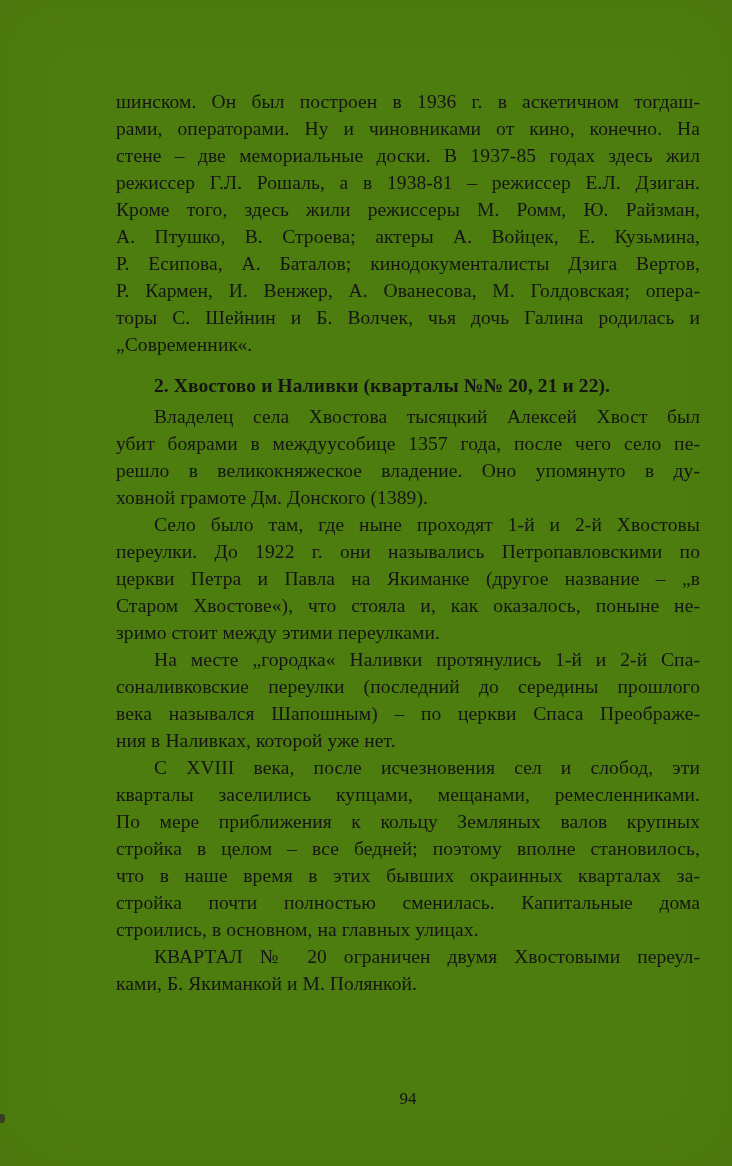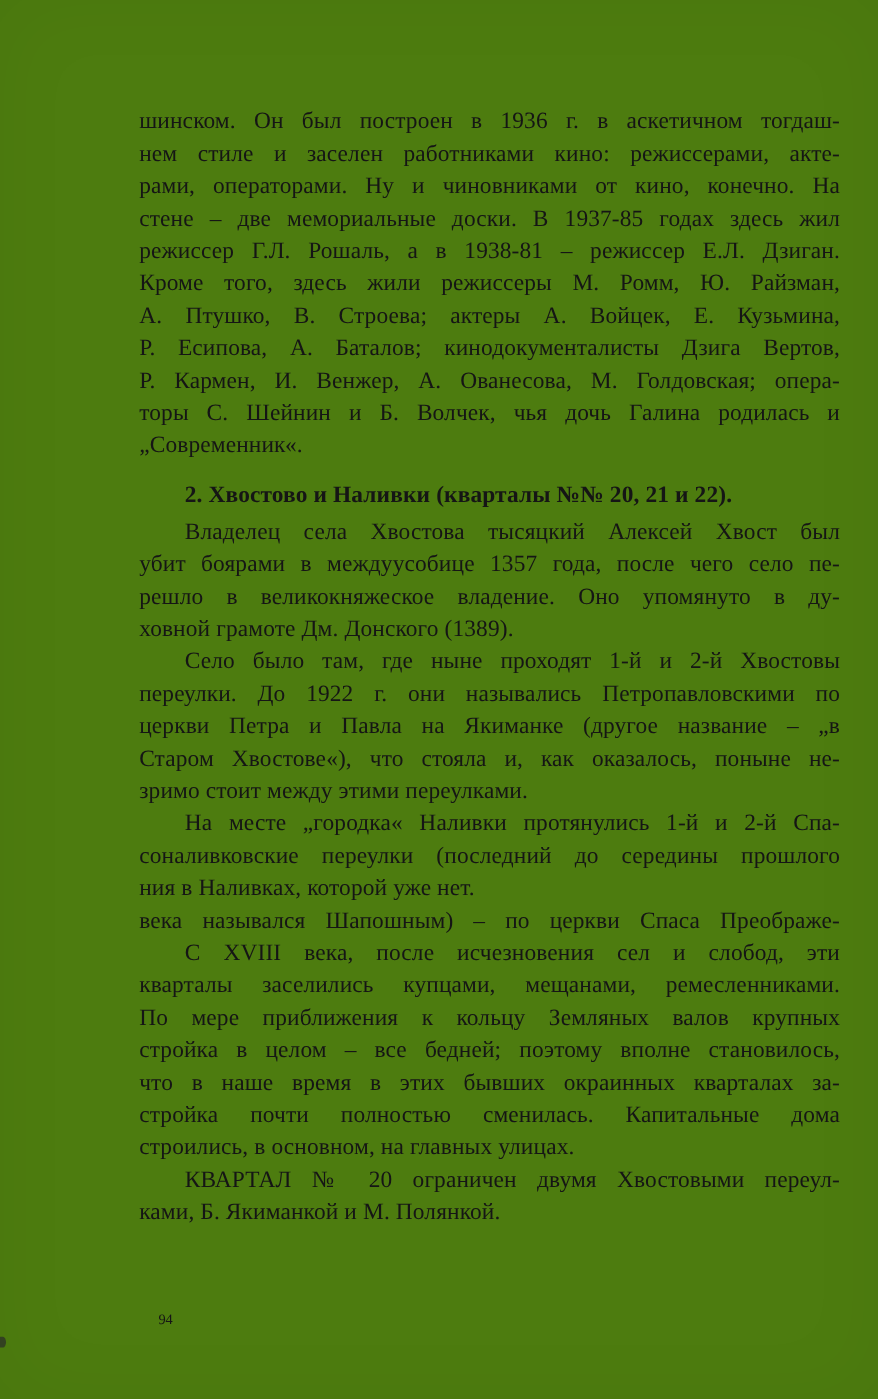--- a/index.html
+++ b/index.html
@@ -34,45 +34,44 @@
   .line.indent { text-indent: 38px; }
   .block.heading { margin-top: 14px; margin-bottom: 4px; }
   .block.heading .line {
     font-weight: 700;
     text-align-last: left;
   }
   .block.space-before { }
   .page-number {
     position: absolute;
     top: 1088px;
-    left: 132px;
+    left: 116px;
     width: 584px;
-    text-align: left;
-    font-size: 12px;
+    text-align: center;
+    font-size: 17px;
     line-height: 22px;
   }
   .speck {
     position: absolute;
     left: 0px;
     top: 1114px;
     width: 5px;
     height: 9px;
     background: #2a2a2a;
     border-radius: 0 60% 60% 0;
     opacity: 0.7;
   }
 </style>
 </head>
 <body>
 
 <div class="page">
   <div class="text-column">
       <div class="block paragraph">
         <div class="line">шинском. Он был построен в 1936 г. в аскетичном тогдаш-</div>
-        <div class="line">нем стиле и заселен работниками кино: режиссерами, акте-</div>
         <div class="line">рами, операторами. Ну и чиновниками от кино, конечно. На</div>
         <div class="line">стене – две мемориальные доски. В 1937-85 годах здесь жил</div>
         <div class="line">режиссер Г.Л. Рошаль, а в 1938-81 – режиссер Е.Л. Дзиган.</div>
         <div class="line">Кроме того, здесь жили режиссеры М. Ромм, Ю. Райзман,</div>
         <div class="line">А. Птушко, В. Строева; актеры А. Войцек, Е. Кузьмина,</div>
         <div class="line">Р. Есипова, А. Баталов; кинодокументалисты Дзига Вертов,</div>
         <div class="line">Р. Кармен, И. Венжер, А. Ованесова, М. Голдовская; опера-</div>
         <div class="line">торы С. Шейнин и Б. Волчек, чья дочь Галина родилась и</div>
         <div class="line last">„Современник«.</div>
       </div>
@@ -88,22 +87,22 @@
       <div class="block paragraph">
         <div class="line indent">Село было там, где ныне проходят 1-й и 2-й Хвостовы</div>
         <div class="line">переулки. До 1922 г. они назывались Петропавловскими по</div>
         <div class="line">церкви Петра и Павла на Якиманке (другое название – „в</div>
         <div class="line">Старом Хвостове«), что стояла и, как оказалось, поныне не-</div>
         <div class="line last">зримо стоит между этими переулками.</div>
       </div>
       <div class="block paragraph">
         <div class="line indent">На месте „городка« Наливки протянулись 1-й и 2-й Спа-</div>
         <div class="line">соналивковские переулки (последний до середины прошлого</div>
+        <div class="line">века назывался Шапошным) – по церкви Спаса Преображе-</div>
         <div class="line last">ния в Наливках, которой уже нет.</div>
-        <div class="line">века назывался Шапошным) – по церкви Спаса Преображе-</div>
       </div>
       <div class="block paragraph">
         <div class="line indent">С XVIII века, после исчезновения сел и слобод, эти</div>
         <div class="line">кварталы заселились купцами, мещанами, ремесленниками.</div>
         <div class="line">По мере приближения к кольцу Земляных валов крупных</div>
         <div class="line">стройка в целом – все бедней; поэтому вполне становилось,</div>
         <div class="line">что в наше время в этих бывших окраинных кварталах за-</div>
         <div class="line">стройка почти полностью сменилась. Капитальные дома</div>
         <div class="line last">строились, в основном, на главных улицах.</div>
       </div>

